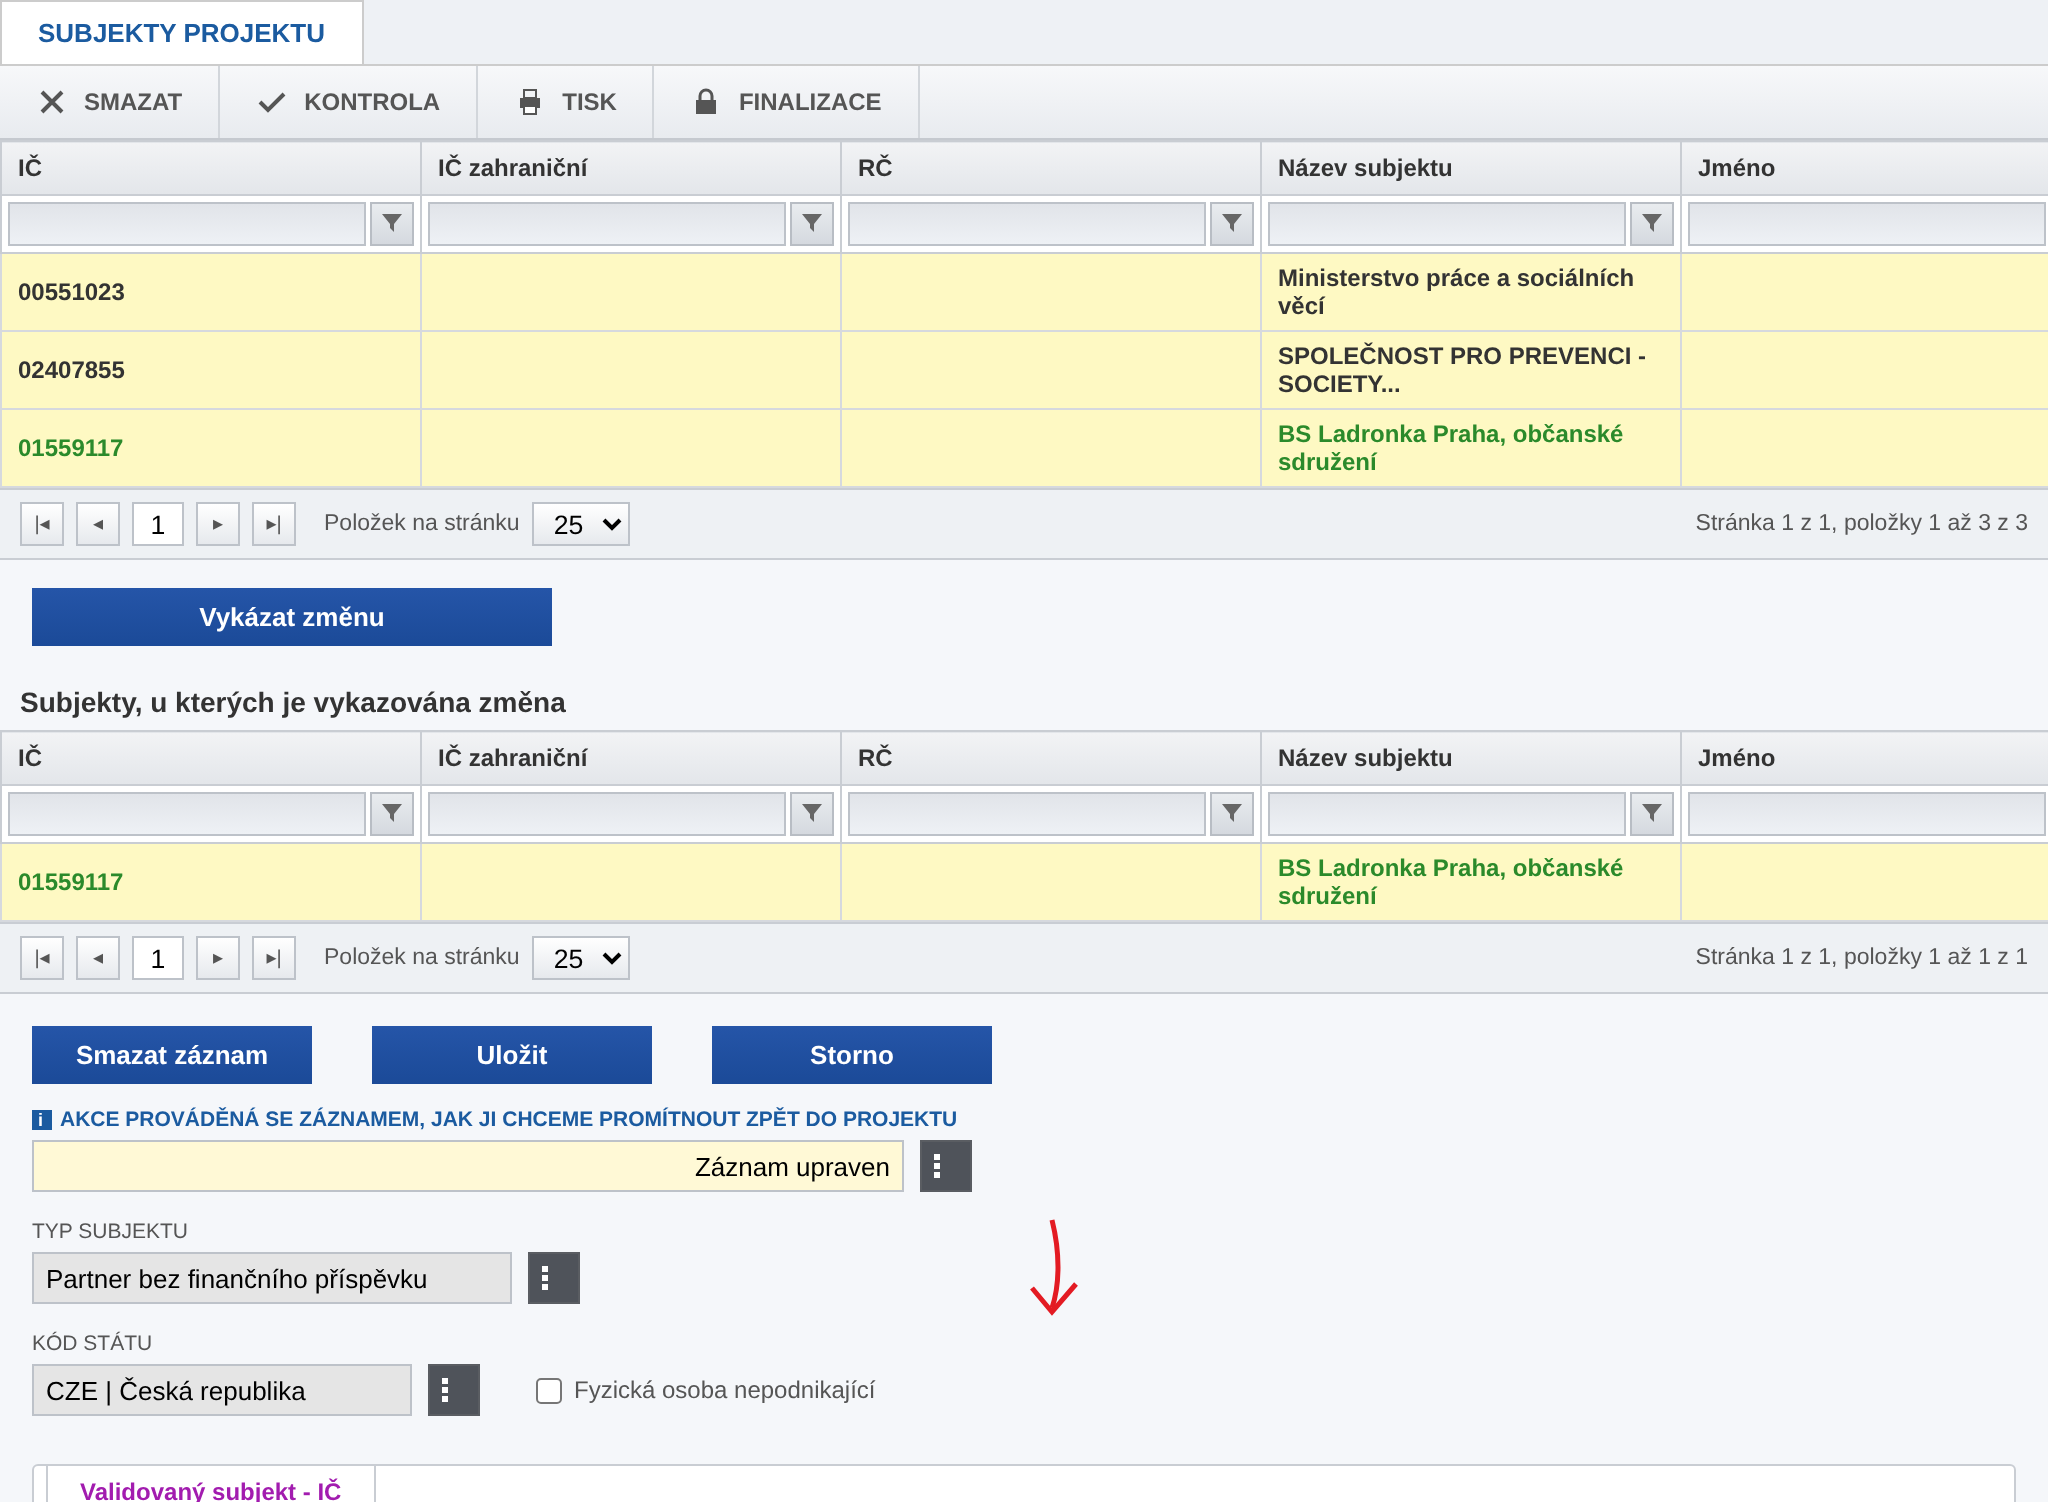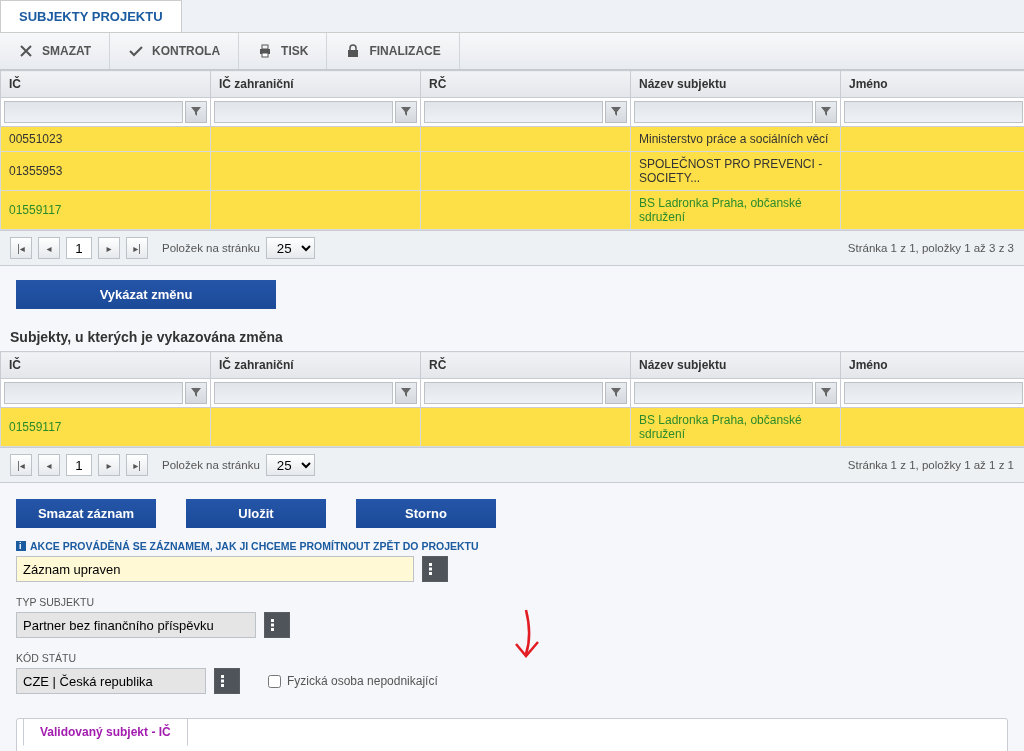--- a/index.html
+++ b/index.html
@@ -76,21 +76,22 @@
     height: 22px;
     background: linear-gradient(#e9ecef,#d5d9df);
     border: 1px solid #b8bdc4;
     display:flex;align-items:center;justify-content:center;
     cursor:pointer;
   }
   .grid tbody.data td {
     border: 1px solid #d6d9de;
     padding: 5px 8px;
     font-size: 12px;
-    background:#fde047;
+    background:#fef9c3;
+    font-weight:bold;
   }
   .grid tbody.data tr.green td {
     color: #2b8a2b;
   }
   .pager {
     display:flex;
     align-items:center;
     justify-content:space-between;
     padding: 6px 10px;
     background: #eef1f4;
@@ -341,21 +342,21 @@
     <tbody class="data">
       <tr>
         <td>00551023</td>
           <td></td>
           <td></td>
         <td>Ministerstvo práce a sociálních věcí</td>
           <td></td>
 
       </tr>
       <tr>
-        <td>01355953</td>
+        <td>02407855</td>
           <td></td>
           <td></td>
         <td>SPOLEČNOST PRO PREVENCI - SOCIETY...</td>
           <td></td>
 
       </tr>
       <tr class="green">
         <td>01559117</td>
           <td></td>
           <td></td>
@@ -485,21 +486,21 @@
 
   <div class="form-block">
     <div class="form-label-row">
       <svg width="10" height="10">
           <rect width="10" height="10" fill="#1b5ba0"></rect>
           <text x="3" y="8" fill="#fff" font-size="9">i</text>
         </svg>
       <span>AKCE PROVÁDĚNÁ SE ZÁZNAMEM, JAK JI CHCEME PROMÍTNOUT ZPĚT DO PROJEKTU</span>
     </div>
     <div class="input-row">
-      <input class="text-input yellow" style="width: 398px;" value="Záznam upraven">
+      <input class="text-input yellow" style="width: 436px; text-align: right;" value="Záznam upraven">
       <div class="lookup-btn">
           <svg width="12" height="12">
             <rect width="3" height="3" y="0" fill="#fff"></rect>
             <rect width="3" height="3" y="4.5" fill="#fff"></rect>
             <rect width="3" height="3" y="9" fill="#fff"></rect>
           </svg>
         </div>
     </div>
 
     <div class="form-label-plain">TYP SUBJEKTU</div>

